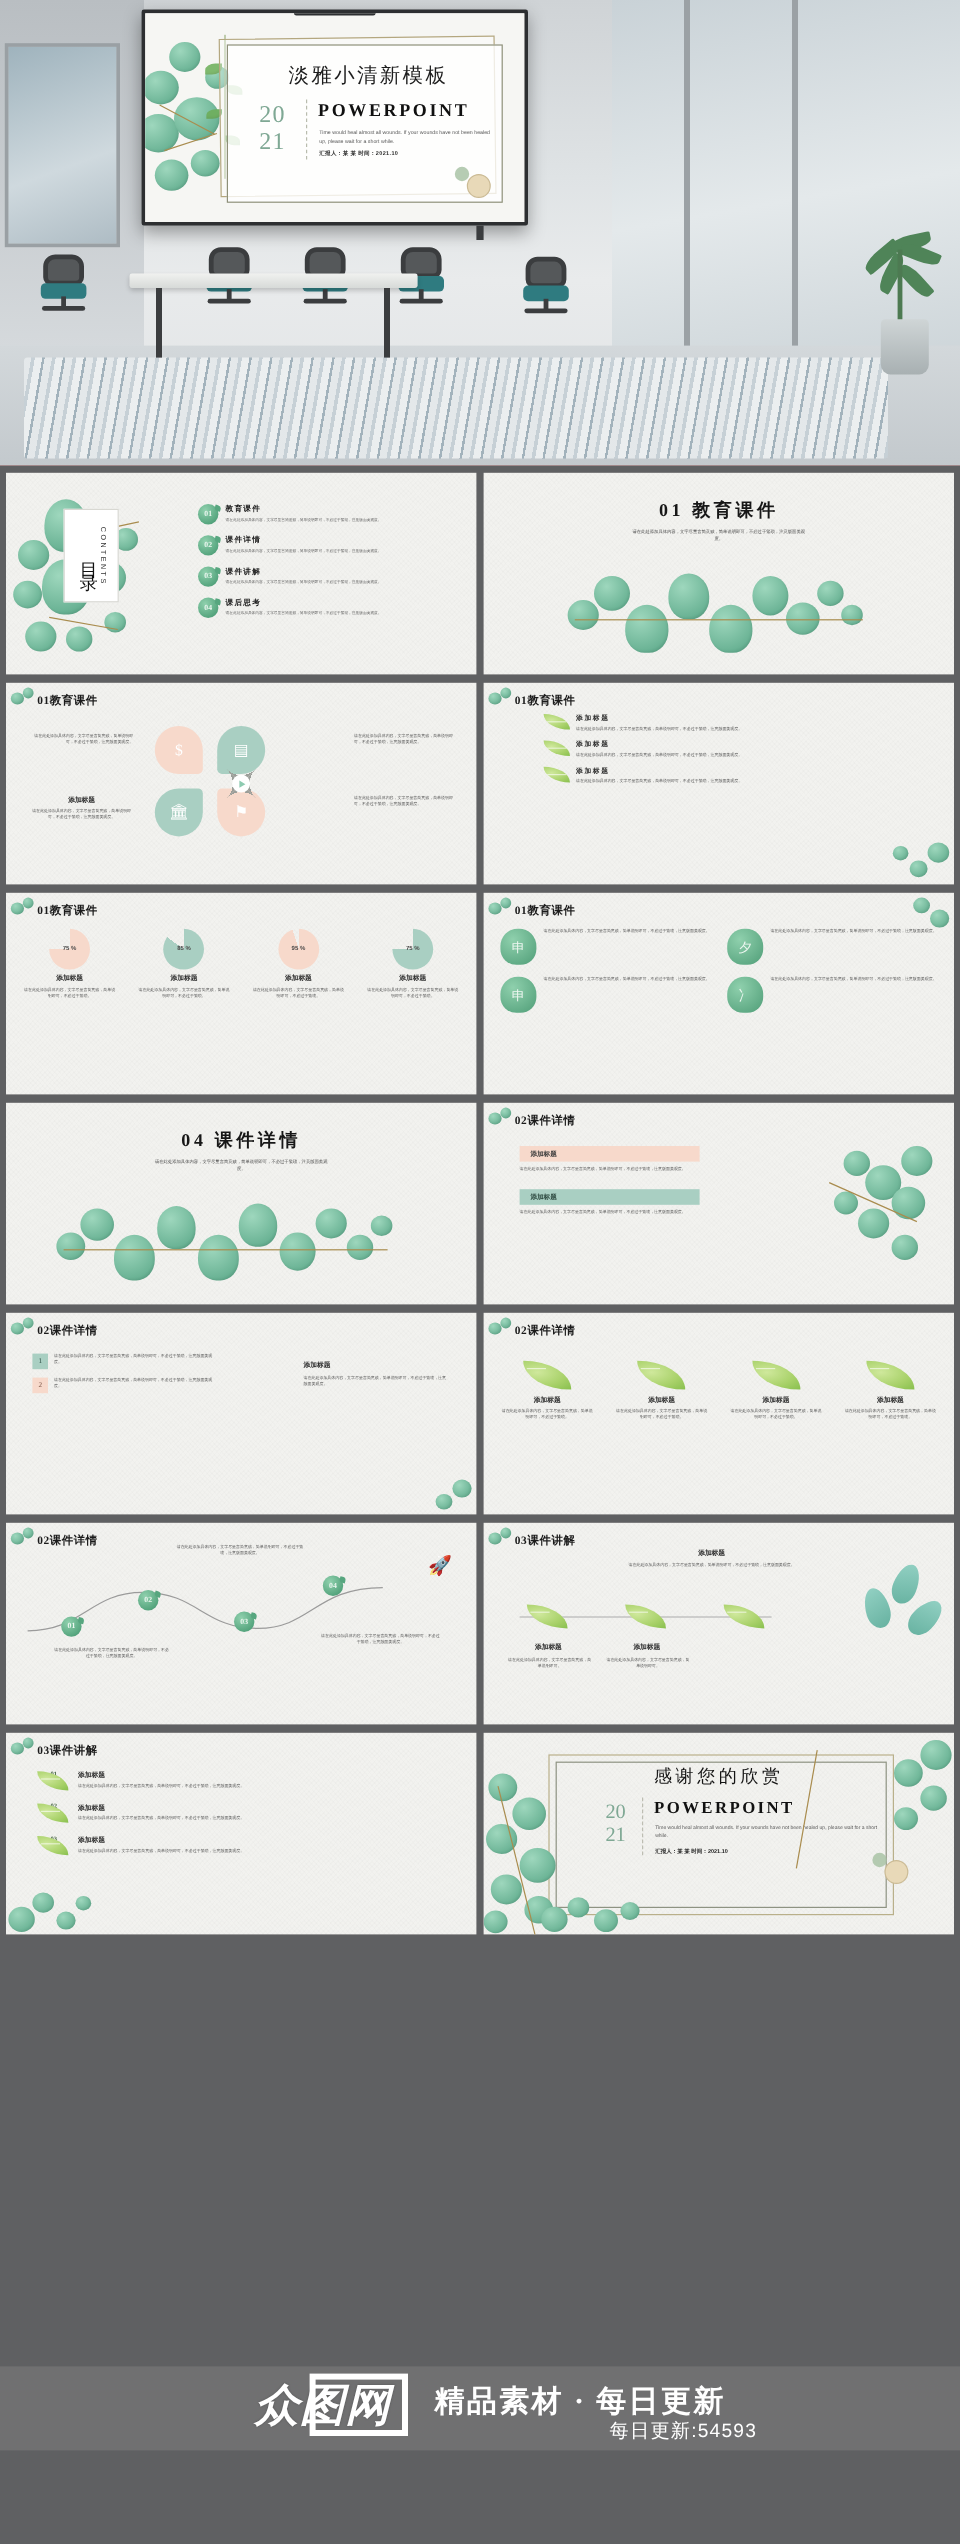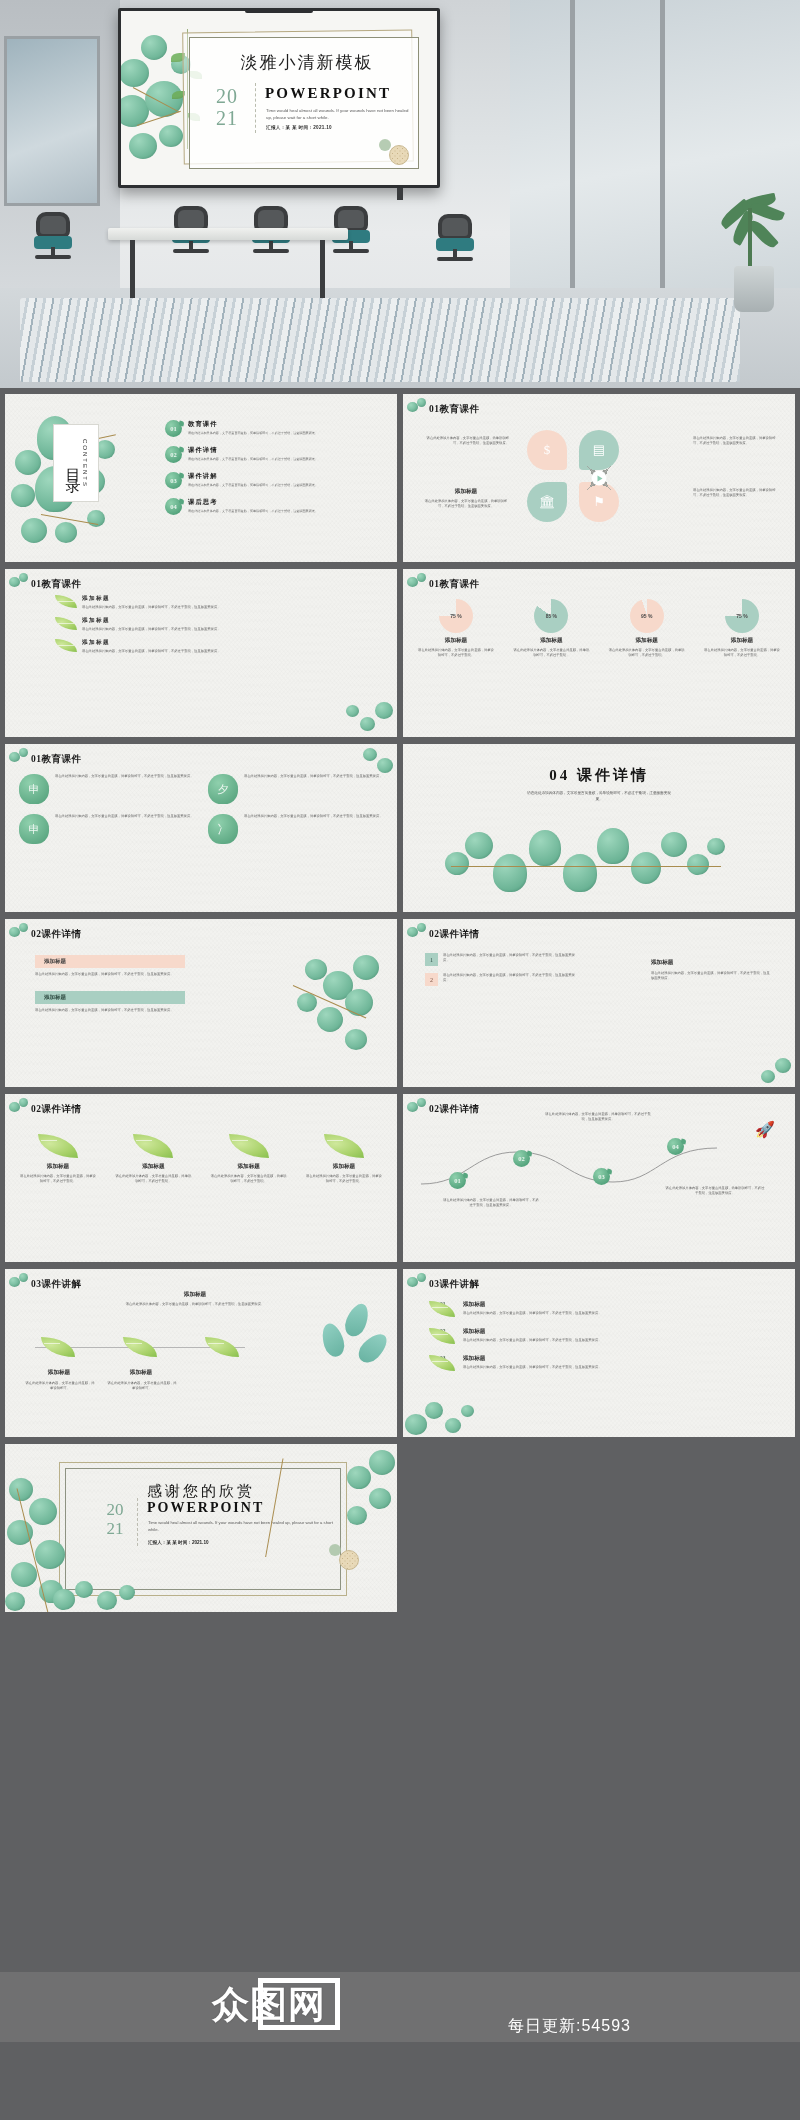--- a/index.html
+++ b/index.html
@@ -207,28 +207,28 @@
   .chip { padding:3px 9px; font-size:5.5px; font-weight:700; color:#3b3b3b;
     font-family:"Liberation Serif", serif; position:relative; }
   .chip.pink { background:#f7d9cb; }
   .chip.mint { background:#a9cfc2; color:#2e4a40; }
 
   
   .final-frame { position:absolute; left:54px; top:18px; right:50px; bottom:16px;
     border:1px solid #b9b08a; }
   .final-frame2 { position:absolute; left:60px; top:24px; right:56px; bottom:22px;
     border:1px solid #8e9382; }
-  .thanks { position:absolute; left:0; right:0; top:38px; text-align:center;
+  .thanks { position:absolute; left:0; right:0; top:27px; text-align:center;
     font-size:15px; letter-spacing:3px; color:#141414; font-family:"Liberation Serif", serif; }
 
   
   .wm-band { position:absolute; left:0; right:0; top:1972px; height:70px;
     background:rgba(140,140,140,.38); z-index:40; }
   .wm-logo { position:absolute; left:212px; top:1980px; z-index:41;
-    display:flex; align-items:center; gap:0px; }
+    display:flex; align-items:center; gap:0px;font-style:italic; }
   .wm-logo .mark { font-size:37px; letter-spacing:1px; color:#fff; font-weight:700;
     font-family:"Liberation Serif", serif;
     text-shadow:0 0 2px rgba(0,0,0,.25); }
   .wm-box { position:absolute; left:258px; top:1978px; width:82px; height:52px;
     border:5px solid #fff; z-index:41; }
   .wm-tag { position:absolute; left:362px; top:1984px; z-index:42;
     font-size:25px; color:#fff; letter-spacing:2px; font-family:"Liberation Serif", serif;
     font-weight:700; }
   .wm-id { position:absolute; left:508px; top:2016px; z-index:42;
     font-size:16px; color:#fff; letter-spacing:1px; font-family:"Liberation Sans", sans-serif; }
@@ -379,20 +379,38 @@
         <div class="toc-item">
           <div class="badge">04</div>
           <div class="toc-txt">
             <div class="t">课后思考</div>
             <div class="d">请在此处添加具体内容，文字尽量言简意赅，简单说明即可，不必过于繁琐，注意版面美观度。</div>
           </div>
         </div>
       </div>
     </div>
 
+    <div class="slide">
+      <div class="ctr">
+        <div class="sec-num">01  教育课件</div>
+        <div class="sec-desc">请在此处添加具体内容，文字尽量言简意赅，简单说明即可，不必过于繁琐，注意版面美观度。</div>
+      </div>
+      <div class="euc" style="left:62px; top:76px; width:270px; height:86px;">
+        <span style="left:8px;  top:30px; width:26px; height:25px;"></span>
+        <span style="left:30px; top:10px; width:30px; height:29px;"></span>
+        <span style="left:56px; top:34px; width:36px; height:40px; border-radius:50% 50% 45% 45%;"></span>
+        <span style="left:92px; top:8px;  width:34px; height:38px; border-radius:50% 50% 45% 45%;"></span>
+        <span style="left:126px;top:34px; width:36px; height:40px; border-radius:50% 50% 45% 45%;"></span>
+        <span style="left:162px;top:10px; width:30px; height:33px;"></span>
+        <span style="left:190px;top:32px; width:28px; height:27px;"></span>
+        <span style="left:216px;top:14px; width:22px; height:21px;"></span>
+        <span style="left:236px;top:34px; width:18px; height:17px;"></span>
+        <div class="stem" style="left:14px; top:46px; width:240px; transform:rotate(0deg);"></div>
+      </div>
+    </div>
 
     <div class="slide">
       <div class="s-title">01教育课件</div>
       <div class="euc" style="left:4px; top:4px; width:22px; height:22px;">
         <span style="left:0;top:4px;width:11px;height:10px;"></span>
           <span style="left:10px;top:0;width:9px;height:9px;"></span>
       </div>
 
       <div class="starbg"></div>
       <div class="petal" style="left:124px; top:36px;">
@@ -760,15 +778,16 @@
       <div class="seal2" style="right:56px; bottom:56px;"></div>
     </div>
 
   </div>
 
   <div class="wm-band"></div>
   <div class="wm-logo">
     <span class="mark">众图网</span>
   </div>
   <div class="wm-box"></div>
+  <div class="wm-tag">精品素材 · 每日更新</div>
   <div class="wm-id">每日更新:54593</div>
 
 </div>
 
 </body></html>

